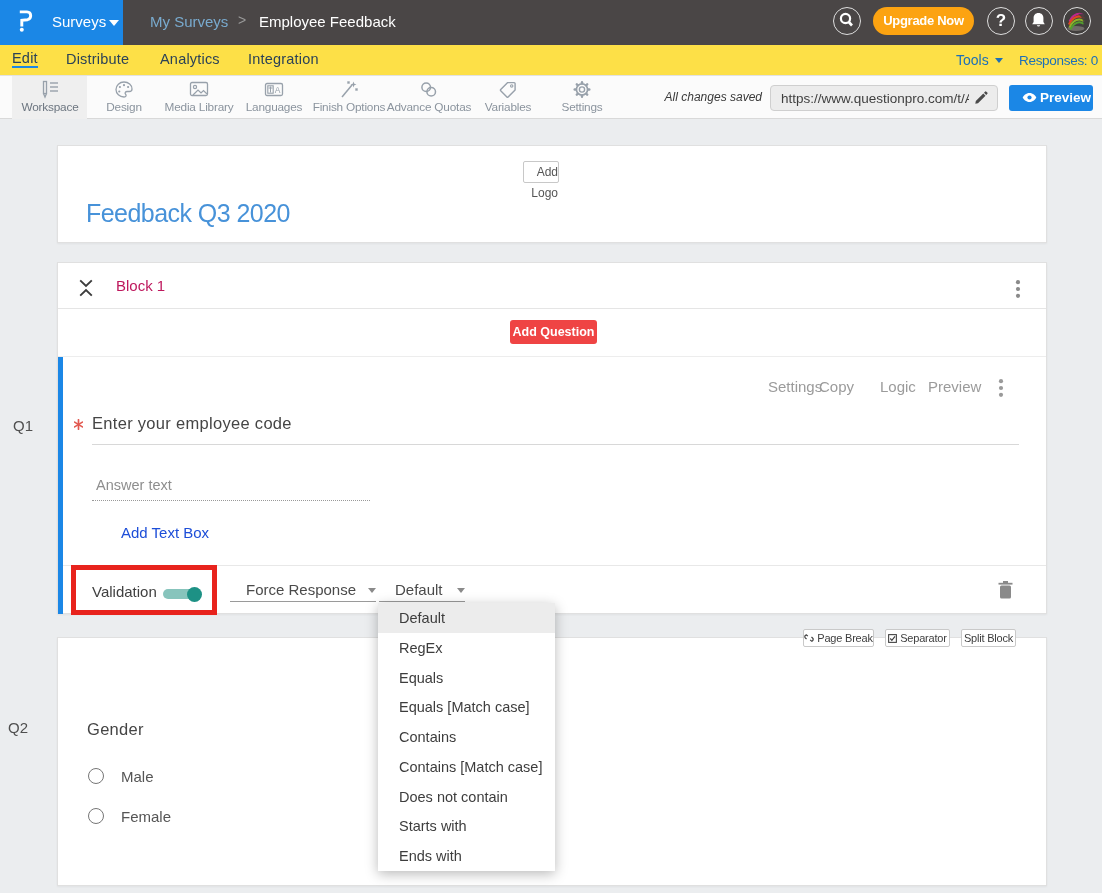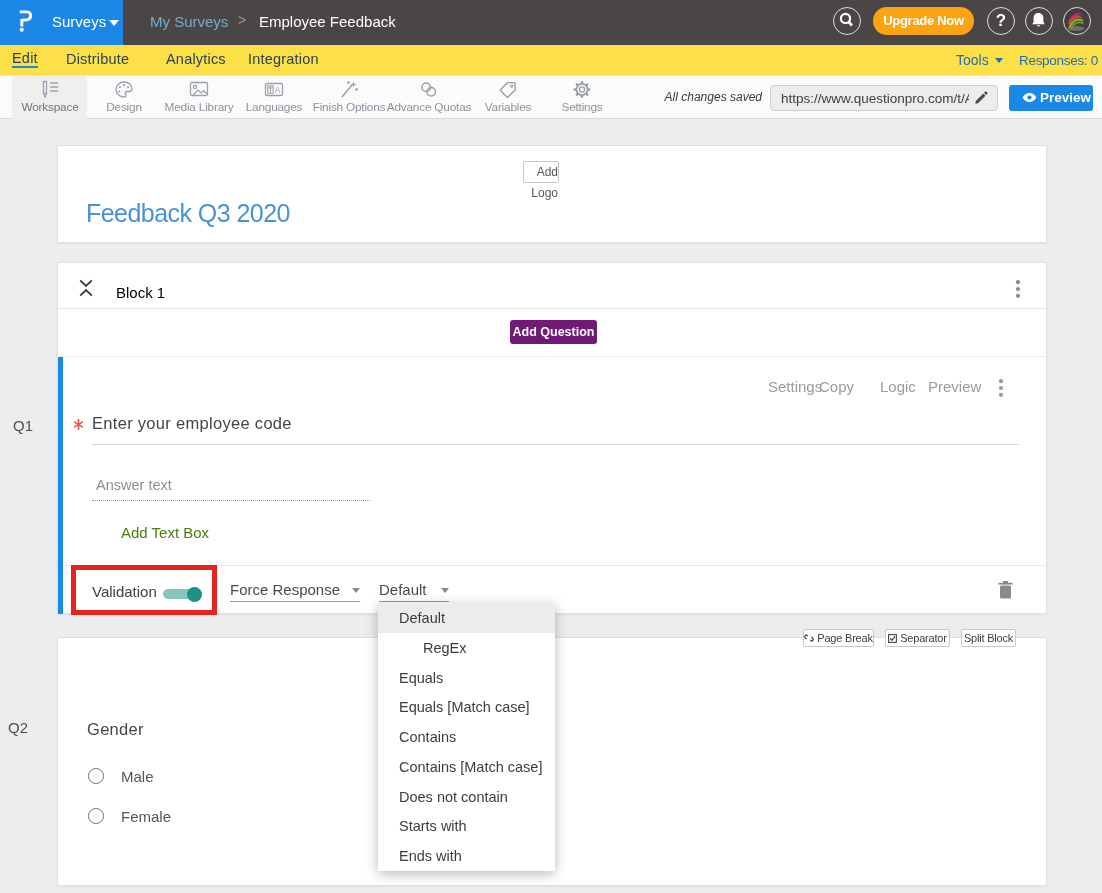--- a/index.html
+++ b/index.html
@@ -40,37 +40,37 @@
 #previewbtn svg { position:absolute; left:13px; top:7px; }
 
 
 .card { position:absolute; left:57px; width:990px; background:#fff; border:1px solid #e0e0e0; box-shadow:0 1px 2px rgba(0,0,0,0.05); }
 #card1 { top:145px; height:98px; }
 #addlogo { position:absolute; left:465px; top:15px; width:36px; height:22px; border:1px solid #c8c8c8; border-radius:2px; font-size:12px; color:#555; text-align:right; line-height:21px; }
 #title { position:absolute; left:28px; top:53px; font-size:25px; color:#4792d9; letter-spacing:-0.55px; }
 
 #card2 { top:262px; height:352px; }
 #blockhdr { position:absolute; left:0; top:0; width:100%; height:46px; border-bottom:1px solid #e5e5e5; }
-#blockname { position:absolute; left:58px; top:14px; font-size:15px; color:#000000;margin-top:7px; }
+#blockname { position:absolute; left:58px; top:14px; font-size:15px; color:#be185d; }
 #addqrow { position:absolute; left:0; top:46px; width:100%; height:48px; border-bottom:1px solid #ededed; }
-#addqbtn { position:absolute; left:452px; top:11px; width:87px; height:24px; background:#701a75; border-radius:3px; color:#fff; font-size:12.5px; font-weight:bold; text-align:center; line-height:24px; }
+#addqbtn { position:absolute; left:452px; top:11px; width:87px; height:24px; background:#ef4444; border-radius:3px; color:#fff; font-size:12.5px; font-weight:bold; text-align:center; line-height:24px; }
 #q1sec { position:absolute; left:0; top:94px; width:100%; height:257px; border-left:5px solid #1b87e6; }
 .qlinks { position:absolute; top:21px; font-size:15px; color:#9b9b9b; }
 #q1text { position:absolute; left:29px; top:57px; font-size:16.5px; font-weight:500; letter-spacing:0.3px; color:#454545; }
 #q1line { position:absolute; left:29px; top:87px; width:927px; height:0; border-top:1px solid #d8d8d8; }
 #anstext { position:absolute; left:33px; top:120px; font-size:14.5px; color:#8e8e8e; }
 #ansline { position:absolute; left:29px; top:143px; width:278px; height:0; border-top:1px dotted #999; }
-#addtb { position:absolute; left:58px; top:167px; font-size:15px; color:#4d7c0f; }
+#addtb { position:absolute; left:58px; top:167px; font-size:15px; color:#1d4ed8; }
 #valrow { position:absolute; left:0; top:208px; width:100%; height:49px; border-top:1px solid #e8e8e8; }
 #redbox { position:absolute; left:8px; top:-1px; width:146px; height:50px; border:5px solid #e8231d; }
 #valtxt { position:absolute; left:29px; top:17px; font-size:15px; color:#3f3f3f; }
 #toggle { position:absolute; left:100px; top:23px; width:37px; height:10px; background:#87c4bc; border-radius:5px; }
 #toggle .knob { position:absolute; right:-2px; top:-2.5px; width:15px; height:15px; background:#1d9185; border-radius:50%; }
 .selwrap { position:absolute; top:15px; border-bottom:1px solid #9a9a9a; padding-bottom:2px; }
-.selwrap .t { font-size:15px; color:#4a4a4a; }
+.selwrap .t { font-size:15px; color:#4a4a4a;margin-left:16px; }
 .caret-g { display:inline-block; width:0; height:0; border-left:4.5px solid transparent; border-right:4.5px solid transparent; border-top:5px solid #8a8a8a; margin-left:12px; vertical-align:2px; }
 
 #card3 { top:637px; height:249px; }
 .brkbtn { position:absolute; top:-9px; height:18px; background:#fff; border:1px solid #c9c9c9; border-radius:2px; font-size:11px; letter-spacing:-0.2px; color:#3e3e3e; white-space:nowrap; display:flex; align-items:center; justify-content:center; gap:3px; overflow:hidden; }
 #q2label { position:absolute; left:8px; top:719px; font-size:15px; color:#4f4f4f; }
 #q1label { position:absolute; left:13px; top:417px; font-size:15px; color:#4f4f4f; }
 #gender { position:absolute; left:29px; top:82px; font-size:16.5px; font-weight:500; letter-spacing:0.3px; color:#454545; }
 .radio { position:absolute; left:30px; width:16px; height:16px; border:1.5px solid #767676; border-radius:50%; background:#fff; }
 .rlbl { position:absolute; left:63px; font-size:15px; color:#555; }
 
@@ -117,21 +117,21 @@
         <path d="M5.5 19.5 C9 11.5 15.5 9.5 20.5 13.5" fill="none" stroke="#8faf28" stroke-width="2"></path>
         <path d="M6.5 21.5 C9.5 14.5 15.5 12.5 20 16" fill="none" stroke="#539e2f" stroke-width="2"></path>
         <path d="M14 6 C18 9 20 13 19.5 18 L23 18 L23 5 Z" fill="#413e3d" opacity="0.85"></path>
       </svg>
     </div>
   </div>
 
   <div id="tabs">
     <div class="tab" id="tab-edit" style="left:12px;">Edit</div>
     <div class="tab" style="left:66px;">Distribute</div>
-    <div class="tab" style="left:166px;">Analytics</div>
+    <div class="tab" style="left:160px;">Analytics</div>
     <div class="tab" style="left:248px;">Integration</div>
     <div class="blue-lnk" style="left:956px; font-size:14px;">Tools</div>
     <div class="caret-b" style="left:995px; top:13px;"></div>
     <div class="blue-lnk" style="left:1019px; font-size:13.5px; top:8px; letter-spacing:-0.3px;">Responses: 0</div>
   </div>
 
   <div id="toolbar">
     <div id="ws-tile"></div>
     <div class="titem" style="left:14px; width:72px;">
       <svg width="22" height="20" viewBox="0 0 22 20">
@@ -313,21 +313,21 @@
     <div class="rlbl" style="top:130px;">Male</div>
     <div class="radio" style="top:170px;"></div>
     <div class="rlbl" style="top:170px;">Female</div>
   </div>
 
   <div id="q1label">Q1</div>
   <div id="q2label">Q2</div>
 
   <div id="menu">
     <div class="mi sel" style="top:0;">Default</div>
-    <div class="mi" style="top:30px;margin-left:24px;">RegEx</div>
+    <div class="mi" style="top:30px;">RegEx</div>
     <div class="mi" style="top:60px;">Equals</div>
     <div class="mi" style="top:89px;">Equals [Match case]</div>
     <div class="mi" style="top:119px;">Contains</div>
     <div class="mi" style="top:149px;">Contains [Match case]</div>
     <div class="mi" style="top:179px;">Does not contain</div>
     <div class="mi" style="top:208px;">Starts with</div>
     <div class="mi" style="top:238px;">Ends with</div>
   </div>
 
 </div>

